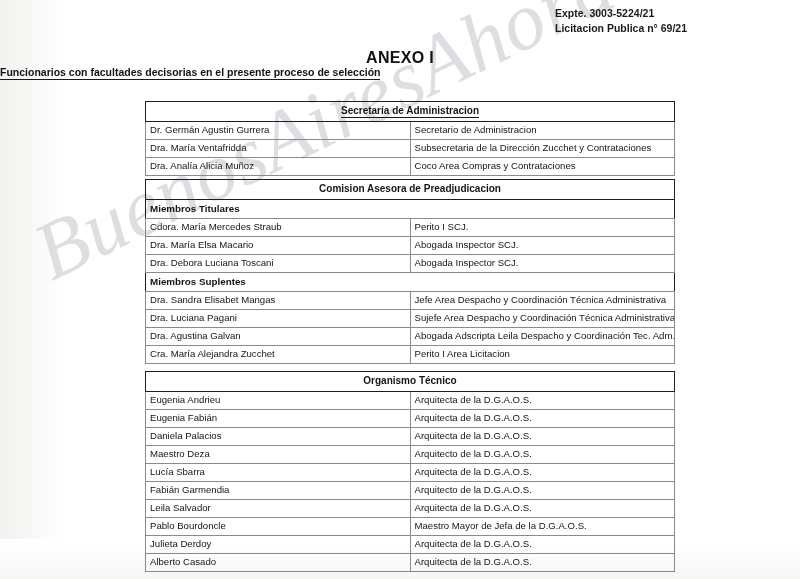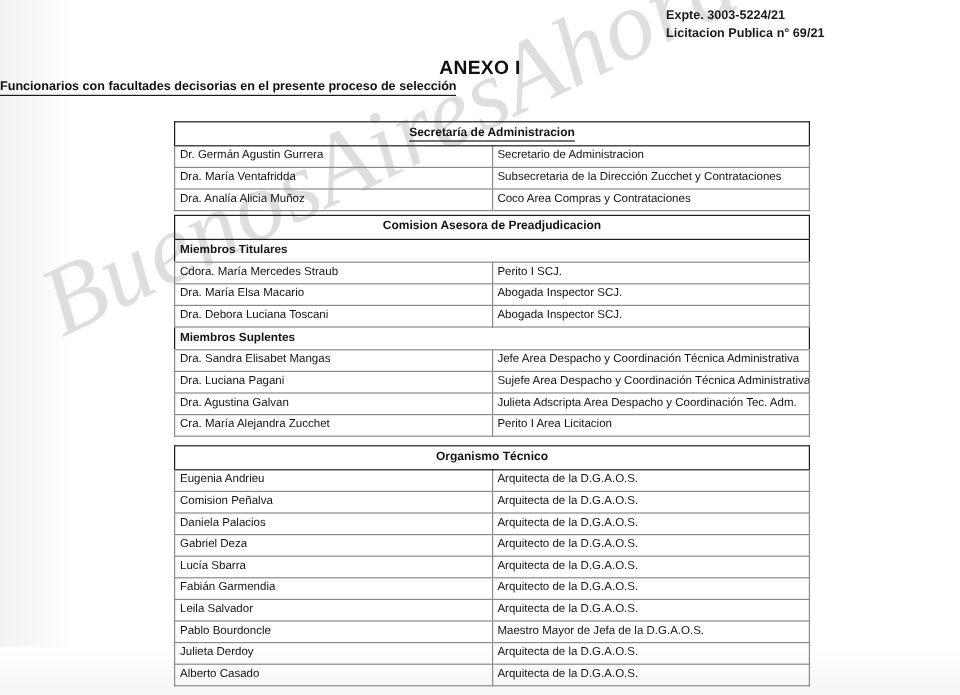--- a/index.html
+++ b/index.html
@@ -226,48 +226,48 @@
       <tr>
         <td class="col-name">Dra. Sandra Elisabet Mangas</td>
         <td class="col-role">Jefe Area Despacho y Coordinación Técnica Administrativa</td>
       </tr>
       <tr>
         <td class="col-name">Dra. Luciana Pagani</td>
         <td class="col-role">Sujefe Area Despacho y Coordinación Técnica Administrativa</td>
       </tr>
       <tr>
         <td class="col-name">Dra. Agustina Galvan</td>
-        <td class="col-role">Julieta Adscripta Area Despacho y Coordinación Tec. Adm.</td>
+        <td class="col-role">Abogada Adscripta Leila Despacho y Coordinación Tec. Adm.</td>
       </tr>
       <tr>
         <td class="col-name">Cra. María Alejandra Zucchet</td>
         <td class="col-role">Perito I Area Licitacion</td>
       </tr>
     </tbody>
   </table>
 
   <table class="tbl" id="table-organismo">
     <tbody>
       <tr class="title-row">
         <td colspan="2">Organismo Técnico</td>
       </tr>
       <tr>
         <td class="col-name">Eugenia Andrieu</td>
         <td class="col-role">Arquitecta de la D.G.A.O.S.</td>
       </tr>
       <tr>
-        <td class="col-name">Comision Peñalva</td>
+        <td class="col-name">Eugenia Fabián</td>
         <td class="col-role">Arquitecta de la D.G.A.O.S.</td>
       </tr>
       <tr>
         <td class="col-name">Daniela Palacios</td>
         <td class="col-role">Arquitecta de la D.G.A.O.S.</td>
       </tr>
       <tr>
-        <td class="col-name">Gabriel Deza</td>
+        <td class="col-name">Maestro Deza</td>
         <td class="col-role">Arquitecto de la D.G.A.O.S.</td>
       </tr>
       <tr>
         <td class="col-name">Lucía Sbarra</td>
         <td class="col-role">Arquitecta de la D.G.A.O.S.</td>
       </tr>
       <tr>
         <td class="col-name">Fabián Garmendia</td>
         <td class="col-role">Arquitecto de la D.G.A.O.S.</td>
       </tr>

